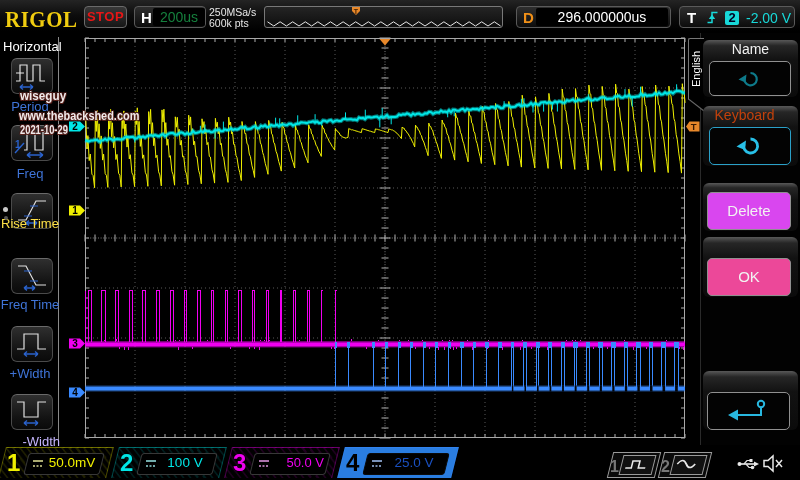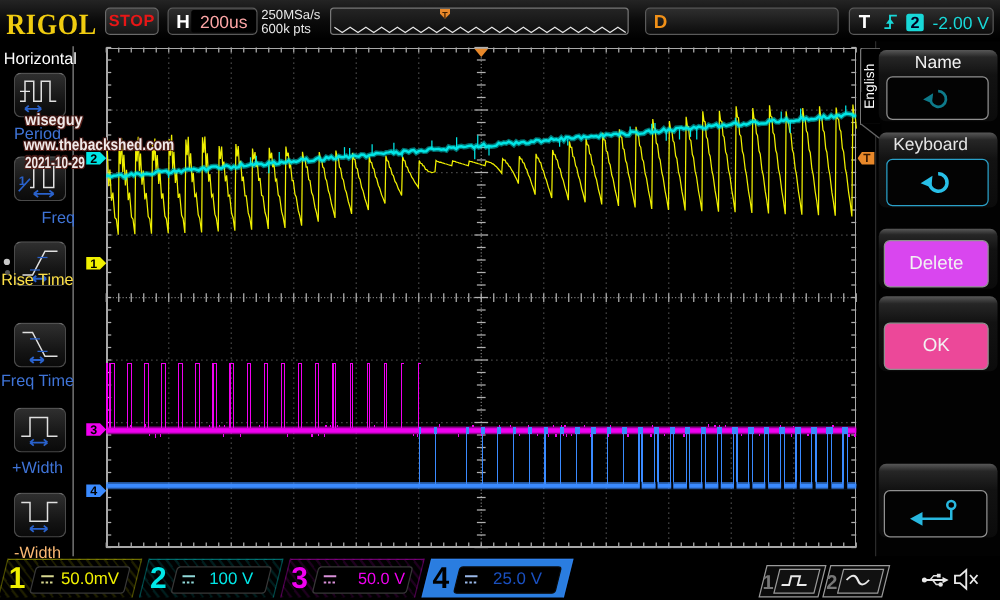--- a/index.html
+++ b/index.html
@@ -8,32 +8,33 @@
 .dotc{stroke:#787878;stroke-width:1;stroke-dasharray:1 1.6}
 .tick{stroke:#b0b0b0;stroke-width:1}
 .chipnum{font-weight:bold;font-size:24px;line-height:31px}
 </style></head><body>
 
 <div class="abs" style="left:0;top:0;width:800px;height:31px;background:linear-gradient(#242424,#0c0c0c 50%,#000)"></div>
 <div class="abs" style="left:5px;top:6px;font-family:'Liberation Serif',serif;font-weight:bold;font-size:21px;color:#f0cc10;letter-spacing:0.5px;transform:scaleY(1.12);transform-origin:top left">RIGOL</div>
 <div class="abs" style="left:84px;top:6px;width:43px;height:22px;border:1px solid #6a6a6a;border-radius:4px;background:linear-gradient(#383838,#161616);color:#e81616;font-weight:bold;font-size:13px;text-align:center;line-height:20px;letter-spacing:0.5px">STOP</div>
 <div class="abs" style="left:134px;top:6px;width:72px;height:22px;border:1px solid #5a5a5a;border-radius:4px;background:linear-gradient(#2e2e2e,#0c0c0c)">
  <span class="abs" style="left:6px;top:2px;color:#fff;font-weight:bold;font-size:15px">H</span>
- <span class="abs" style="left:18px;top:1px;width:52px;height:18px;background:#000;border-radius:2px;color:#fca5a5;font-size:14px;text-align:center;line-height:18px">200us</span>
+ <span class="abs" style="left:18px;top:1px;width:52px;height:18px;background:#000;border-radius:2px;color:#15803d;font-size:14px;text-align:center;line-height:18px">200us</span>
 </div>
 <div class="abs" style="left:209px;top:7px;color:#e8e8e8;font-size:10.5px;line-height:10.5px">250MSa/s<br>600k pts</div>
 <div class="abs" style="left:264px;top:6px;width:239px;height:22px;border:1px solid #787878;border-radius:3px;background:linear-gradient(#242424,#0e0e0e)">
  <svg class="abs" style="left:0;top:0" width="237" height="20" viewBox="0 0 237 20">
   <path d="M266.5,20.8 L272.8,25.0 L279.1,20.8 L285.4,25.0 L291.7,20.8 L298.0,25.0 L304.3,20.8 L310.6,25.0 L316.9,20.8 L323.2,25.0 L329.5,20.8 L335.8,25.0 L342.1,20.8 L348.4,25.0 L354.7,20.8 L361.0,25.0 L367.3,20.8 L373.6,25.0 L379.9,20.8 L386.2,25.0 L392.5,20.8 L398.8,25.0 L405.1,20.8 L411.4,25.0 L417.7,20.8 L424.0,25.0 L430.3,20.8 L436.6,25.0 L442.9,20.8 L449.2,25.0 L455.5,20.8 L461.8,25.0 L468.1,20.8 L474.4,25.0 L480.7,20.8 L487.0,25.0 L493.3,20.8 L499.6,25.0" fill="none" stroke="#e8e8e8" stroke-width="1" transform="translate(-264,-6)"></path>
   <polygon points="87,0 95,0 95,4 91,8 87,4" fill="#e8882a"></polygon>
   <text x="91" y="7" font-size="7" fill="#402000" text-anchor="middle" font-weight="bold">T</text>
  </svg>
 </div>
 <div class="abs" style="left:516px;top:6px;width:155px;height:22px;border:1px solid #5a5a5a;border-radius:4px;background:linear-gradient(#2e2e2e,#0c0c0c)">
  <span class="abs" style="left:6px;top:2px;color:#f09018;font-weight:bold;font-size:15px">D</span>
+ <span class="abs" style="left:19px;top:1px;width:132px;height:18px;background:#000;border-radius:2px;color:#fff;font-size:14px;text-align:center;line-height:18px">296.000000us</span>
 </div>
 <div class="abs" style="left:679px;top:6px;width:116px;height:22px;border:1px solid #5a5a5a;border-radius:4px;background:linear-gradient(#2e2e2e,#0c0c0c)">
  <span class="abs" style="left:7px;top:2px;color:#fff;font-weight:bold;font-size:15px">T</span>
  <svg class="abs" style="left:27px;top:3px" width="14" height="16" viewBox="0 0 14 16">
   <path d="M0.5,12.5 L5,12.5 L5,2.5 L10.5,2.5" fill="none" stroke="#18d8d8" stroke-width="1.5"></path>
   <polygon points="5,4.5 1.8,9 8.2,9" fill="#18d8d8"></polygon>
  </svg>
  <span class="abs" style="left:45px;top:4px;width:14px;height:14px;background:#18d8d8;border-radius:2px;color:#002;font-weight:bold;font-size:13px;text-align:center;line-height:14px">2</span>
  <span class="abs" style="left:66px;top:3px;color:#18d8d8;font-size:14px">-2.00&nbsp;V</span>
 </div>
@@ -645,21 +646,21 @@
 <line x1="4" y1="14" x2="12" y2="14" stroke="#e8e8e8" stroke-width="1"></line>
 <path d="M8,28 L21,28 M8,28 l3,-2.5 M8,28 l3,2.5 M21,28 l-3,-2.5 M21,28 l-3,2.5" stroke="#2a62cc" stroke-width="1.4" fill="none"></path>
 </svg></div>
 <div class="abs" style="left:0;top:99px;width:60px;text-align:center;color:#3f74d8;font-size:13px">Period</div>
 <div class="abs" style="left:11px;top:125px;width:42px;height:36px;border:1px solid #4a4a4a;border-top-color:#6a6a6a;border-radius:6px;background:linear-gradient(#2f2f2f,#121212 70%,#0a0a0a)"><svg width="40" height="34" viewBox="0 0 40 34">
 <path d="M12,24 L15,24 L15,6 L23,6 L23,24 L31,24 L31,6 L36,6" fill="none" stroke="#e0e0e0" stroke-width="1.2"></path>
 <text x="3" y="22" font-size="10" fill="#2a62cc" font-weight="bold">1</text>
 <line x1="3" y1="27" x2="12" y2="17" stroke="#2a62cc" stroke-width="1.4"></line>
 <path d="M15,29 L31,29 M15,29 l3.5,-2.6 M15,29 l3.5,2.6 M31,29 l-3.5,-2.6 M31,29 l-3.5,2.6" stroke="#2a62cc" stroke-width="1.4" fill="none"></path>
 </svg></div>
-<div class="abs" style="left:0;top:166px;width:60px;text-align:right;color:#3f74d8;font-size:13px">Freq</div>
+<div class="abs" style="left:0;top:166px;width:60px;text-align:center;color:#3f74d8;font-size:13px">Freq</div>
 <div class="abs" style="left:11px;top:193px;width:42px;height:36px;border:1px solid #4a4a4a;border-top-color:#6a6a6a;border-radius:6px;background:linear-gradient(#2f2f2f,#121212 70%,#0a0a0a)"><svg width="40" height="34" viewBox="0 0 40 34">
 <path d="M6,26 L14,26 L24,7 L34,7" fill="none" stroke="#e0e0e0" stroke-width="1.2"></path>
 <line x1="12" y1="22" x2="20" y2="22" stroke="#2a62cc" stroke-width="1"></line>
 <line x1="18" y1="12" x2="26" y2="12" stroke="#2a62cc" stroke-width="1"></line>
 <path d="M14,29 L25,29 M14,29 l3,-2.4 M14,29 l3,2.4 M25,29 l-3,-2.4 M25,29 l-3,2.4" stroke="#2a62cc" stroke-width="1.5" fill="none"></path>
 </svg></div>
 <div class="abs" style="left:0;top:216px;width:60px;text-align:center;color:#fde047;font-size:13px">Rise Time</div>
 <div class="abs" style="left:11px;top:258px;width:42px;height:36px;border:1px solid #4a4a4a;border-top-color:#6a6a6a;border-radius:6px;background:linear-gradient(#2f2f2f,#121212 70%,#0a0a0a)"><svg width="40" height="34" viewBox="0 0 40 34">
 <path d="M6,7 L14,7 L24,26 L34,26" fill="none" stroke="#e0e0e0" stroke-width="1.2"></path>
 <line x1="12" y1="12" x2="20" y2="12" stroke="#2a62cc" stroke-width="1"></line>
@@ -669,42 +670,42 @@
 <div class="abs" style="left:0;top:297px;width:60px;text-align:center;color:#3f74d8;font-size:13px">Freq Time</div>
 <div class="abs" style="left:11px;top:326px;width:42px;height:36px;border:1px solid #4a4a4a;border-top-color:#6a6a6a;border-radius:6px;background:linear-gradient(#2f2f2f,#121212 70%,#0a0a0a)"><svg width="40" height="34" viewBox="0 0 40 34">
 <path d="M5,22 L12,22 L12,7 L26,7 L26,22 L34,22" fill="none" stroke="#e0e0e0" stroke-width="1.2"></path>
 <path d="M12,27 L26,27 M12,27 l3,-2.5 M12,27 l3,2.5 M26,27 l-3,-2.5 M26,27 l-3,2.5" stroke="#2a62cc" stroke-width="1.4" fill="none"></path>
 </svg></div>
 <div class="abs" style="left:0;top:366px;width:60px;text-align:center;color:#3f74d8;font-size:13px">+Width</div>
 <div class="abs" style="left:11px;top:394px;width:42px;height:36px;border:1px solid #4a4a4a;border-top-color:#6a6a6a;border-radius:6px;background:linear-gradient(#2f2f2f,#121212 70%,#0a0a0a)"><svg width="40" height="34" viewBox="0 0 40 34">
 <path d="M5,7 L12,7 L12,22 L26,22 L26,7 L34,7" fill="none" stroke="#e0e0e0" stroke-width="1.2"></path>
 <path d="M12,28 L26,28 M12,28 l3,-2.5 M12,28 l3,2.5 M26,28 l-3,-2.5 M26,28 l-3,2.5" stroke="#2a62cc" stroke-width="1.4" fill="none"></path>
 </svg></div>
-<div class="abs" style="left:0;top:434px;width:60px;text-align:center;color:#fdba74;font-size:13px">-Width</div>
+<div class="abs" style="left:0;top:434px;width:60px;text-align:right;color:#c4b5fd;font-size:13px">-Width</div>
 <div class="abs" style="left:3px;top:207px;width:5px;height:5px;border-radius:50%;background:#c8c8c8"></div>
 <div class="abs" style="left:3.5px;top:216px;width:4px;height:4px;border-radius:50%;background:#555"></div>
 <div class="abs" style="left:700px;top:33px;width:100px;height:412px;background:#020202;border-left:1px solid #2a2a2a"></div>
 <div class="abs" style="left:688px;top:38px;width:16px;height:62px;background:#000;border:1px solid #777;border-right:none;border-radius:2px 0 0 0"></div>
 <svg class="abs" style="left:688px;top:99px" width="17" height="13" viewBox="0 0 17 13">
     <polygon points="0,0 17,0 17,13 1.5,1" fill="#000"></polygon>
     <path d="M0.5,0 L16,12" stroke="#666" stroke-width="1.1"></path>
   </svg>
 <div class="abs" style="left:688px;top:38px;width:16px;height:62px;color:#fff;font-size:11px;display:flex;align-items:center;justify-content:center">
     <span style="transform:rotate(-90deg);white-space:nowrap">English</span>
   </div>
 <div class="abs" style="left:703px;top:40px;width:95px;height:57px;border-radius:6px;background:linear-gradient(#585858,#262626 10%,#121212 35%,#0b0b0b)"></div>
 <div class="abs" style="left:703px;top:41px;width:95px;text-align:center;color:#f2f2f2;font-size:14px">Name</div>
 <div class="abs" style="left:709px;top:61px;width:82px;height:35px;border:1.5px solid #909090;border-radius:5px;background:#030303;display:flex;align-items:center;justify-content:center">
     <svg width="28" height="26" viewBox="0 0 28 26">
 <path d="M14.5,7 A6.2,6.2 0 1 1 8.7,11.2" fill="none" stroke="#0e7a8a" stroke-width="2.2"></path>
 <polygon points="2.5,13.5 10.5,8.5 9.5,16.5" fill="#0e7a8a"></polygon>
 </svg>
   </div>
 <div class="abs" style="left:703px;top:106px;width:95px;height:60px;border-radius:6px;background:linear-gradient(#585858,#262626 10%,#121212 35%,#0b0b0b)"></div>
-<div class="abs" style="left:703px;top:107px;width:83px;text-align:center;color:#e5e5e5;font-size:14px">Keyboard</div>
+<div class="abs" style="left:703px;top:107px;width:83px;text-align:center;color:#c2410c;font-size:14px">Keyboard</div>
 <div class="abs" style="left:709px;top:127px;width:82px;height:38px;border:1.5px solid #2aa0c8;border-radius:5px;background:#030303;display:flex;align-items:center;justify-content:center">
     <svg width="30" height="28" viewBox="0 0 30 28">
 <path d="M15.5,7 A7,7 0 1 1 9,11.8" fill="none" stroke="#28c0e8" stroke-width="2.8"></path>
 <polygon points="1.5,14.5 11,8.5 10,18" fill="#28c0e8"></polygon>
 </svg>
   </div>
 <div class="abs" style="left:703px;top:183px;width:95px;height:48px;border-radius:6px;background:linear-gradient(#585858,#262626 10%,#121212 35%,#0b0b0b)"></div>
 <div class="abs" style="left:707px;top:192px;width:84px;height:38px;border:1.5px solid #909090;border-radius:5px;background:#d946ef;color:#f2f2f2;font-size:15px;text-align:center;line-height:36px">Delete</div>
 <div class="abs" style="left:703px;top:237px;width:95px;height:60px;border-radius:6px;background:linear-gradient(#585858,#262626 10%,#121212 35%,#0b0b0b)"></div>
 <div class="abs" style="left:707px;top:258px;width:84px;height:38px;border:1.5px solid #909090;border-radius:5px;background:#ec4899;color:#f2f2f2;font-size:15px;text-align:center;line-height:36px">OK</div>

